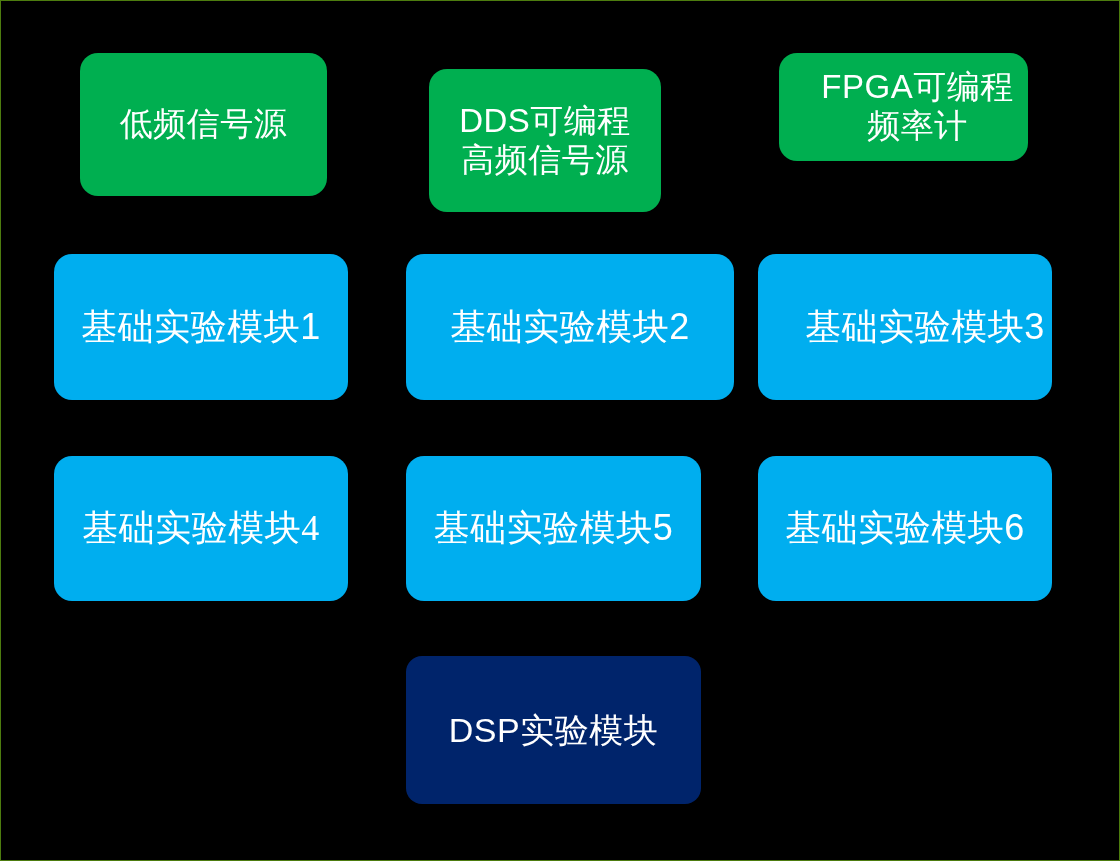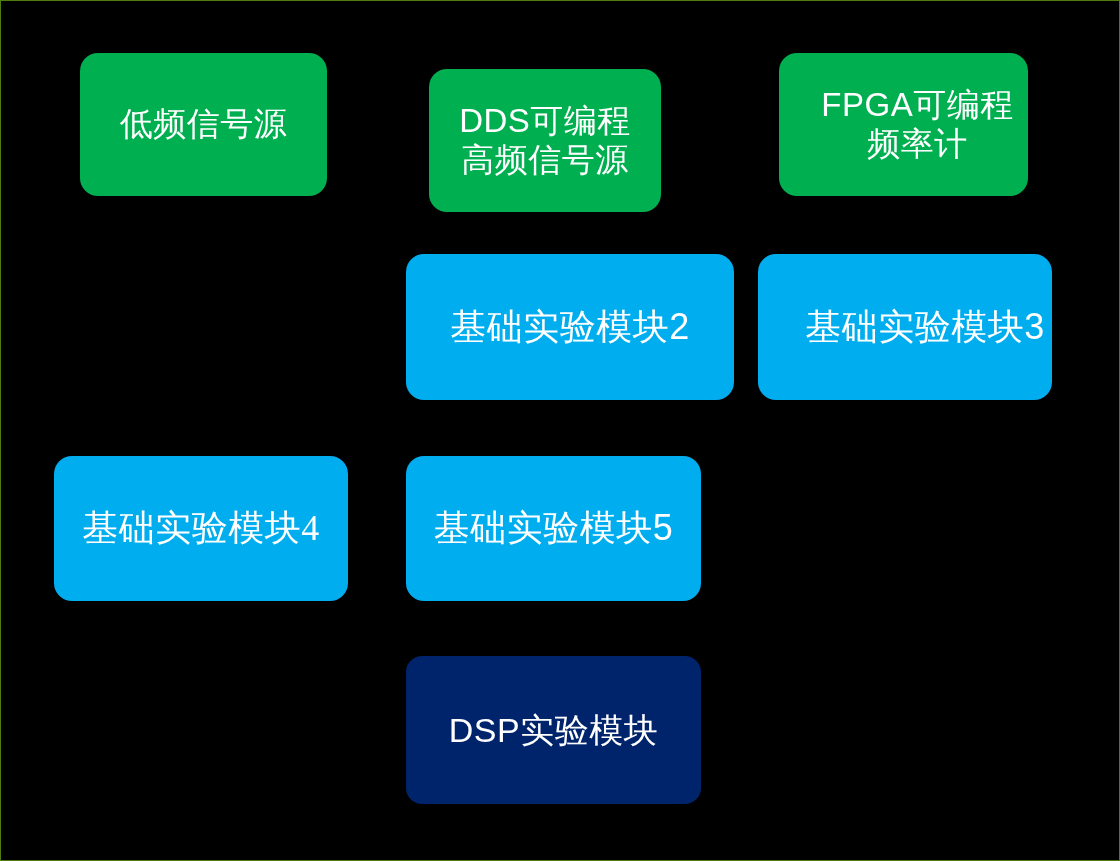--- a/index.html
+++ b/index.html
@@ -49,21 +49,21 @@
   }
 
   
   .node.src   { background: #00af50; font-size: 33px; }
   .node.basic { background: #00aeef; font-size: 36px; }
   .node.dsp   { background: #00246b; font-size: 34px; border-radius: 16px; }
 
   
   #node-low-freq-source      { left: 79px;  top: 52px; width: 247px; height: 143px; }
   #node-dds-hf-source        { left: 428px; top: 68px; width: 232px; height: 143px; }
-  #node-fpga-freq-counter    { left: 778px; top: 52px; width: 249px; height: 143px; padding-left: 28px; }
+  #node-fpga-freq-counter    { left: 778px; top: 52px; width: 249px; height: 108px; padding-left: 28px; }
 
   
   #node-basic-module-1 { left: 53px;  top: 253px; width: 294px; height: 146px; }
   #node-basic-module-2 { left: 405px; top: 253px; width: 328px; height: 146px; }
   #node-basic-module-3 { left: 757px; top: 253px; width: 294px; height: 146px; padding-left: 40px; }
 
   
   #node-basic-module-4 { left: 53px;  top: 455px; width: 294px; height: 145px; font-family: Liberation Serif, serif; }
   #node-basic-module-5 { left: 405px; top: 455px; width: 295px; height: 145px; }
   #node-basic-module-6 { left: 757px; top: 455px; width: 294px; height: 145px; }
@@ -83,35 +83,41 @@
   <div class="node src" id="node-dds-hf-source">
     <span class="node-label">DDS可编程
 高频信号源</span>
   </div>
 
   <div class="node src" id="node-fpga-freq-counter">
     <span class="node-label">FPGA可编程
 频率计</span>
   </div>
 
+  <div class="node basic" id="node-basic-module-1">
+    <span class="node-label">基础实验模块1</span>
+  </div>
 
   <div class="node basic" id="node-basic-module-2">
     <span class="node-label">基础实验模块2</span>
   </div>
 
   <div class="node basic" id="node-basic-module-3">
     <span class="node-label">基础实验模块3</span>
   </div>
 
   <div class="node basic" id="node-basic-module-4">
     <span class="node-label">基础实验模块4</span>
   </div>
 
   <div class="node basic" id="node-basic-module-5">
     <span class="node-label">基础实验模块5</span>
   </div>
 
+  <div class="node basic" id="node-basic-module-6">
+    <span class="node-label">基础实验模块6</span>
+  </div>
 
   <div class="node dsp" id="node-dsp-module">
     <span class="node-label">DSP实验模块</span>
   </div>
 
 </div>
 
 </body></html>

